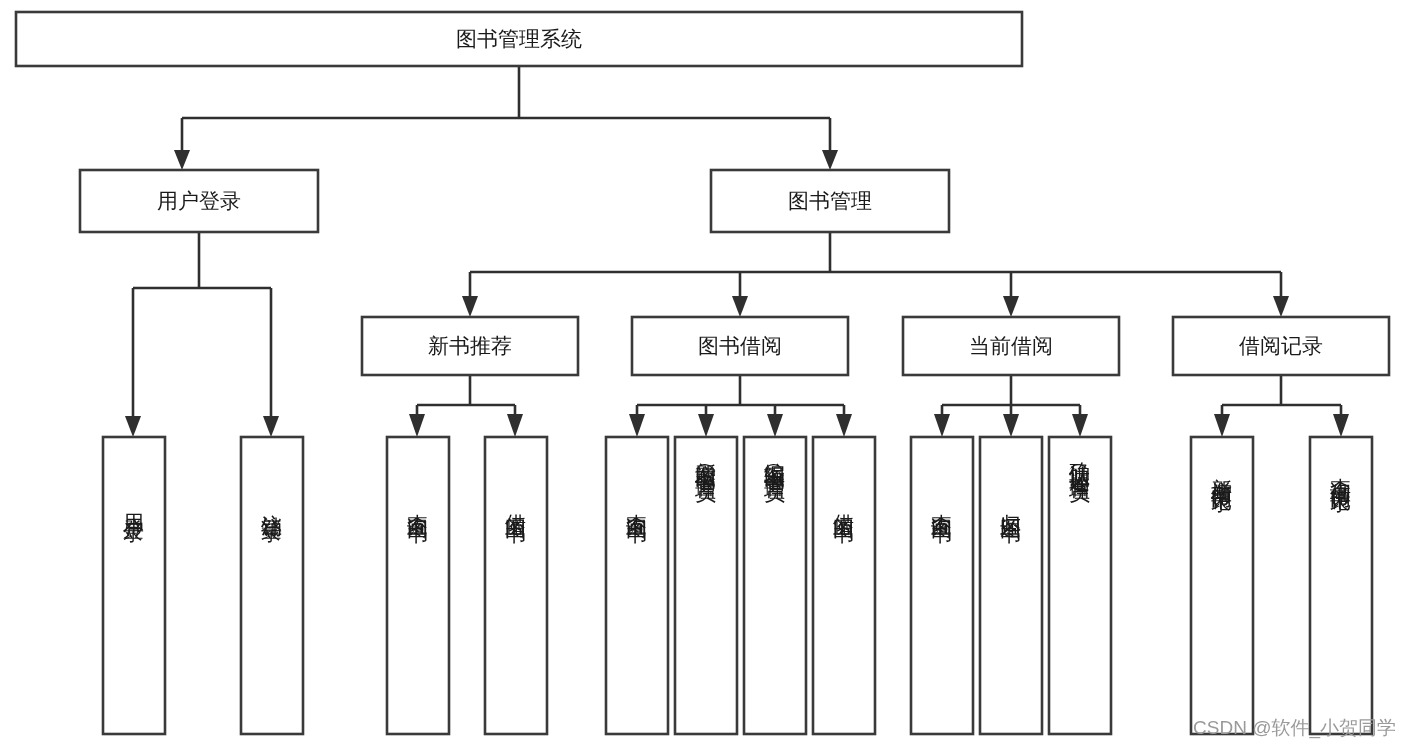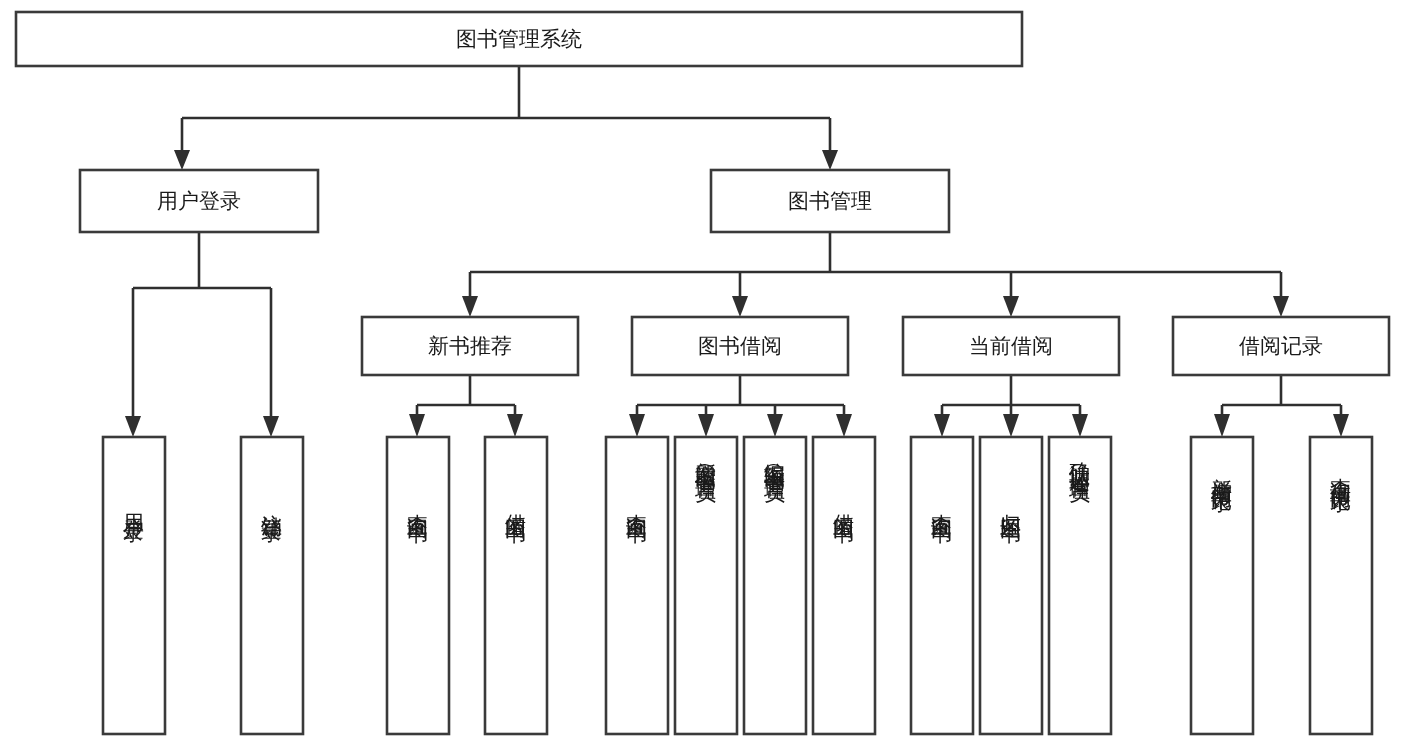--- a/index.html
+++ b/index.html
@@ -257,14 +257,15 @@
   </div>
 
   <div class="leaf-label-wrap" style="left:1191px; top:437px; width:62px; height:297px;">
     <span class="leaf-label" style="margin-top:24px;">新增借阅记录</span>
   </div>
 
   <div class="leaf-label-wrap" style="left:1310px; top:437px; width:62px; height:297px;">
     <span class="leaf-label" style="margin-top:24px;">查询借阅记录</span>
   </div>
 
+  <div class="watermark">CSDN @软件_小贺同学</div>
 
 </div>
 
 </body></html>

